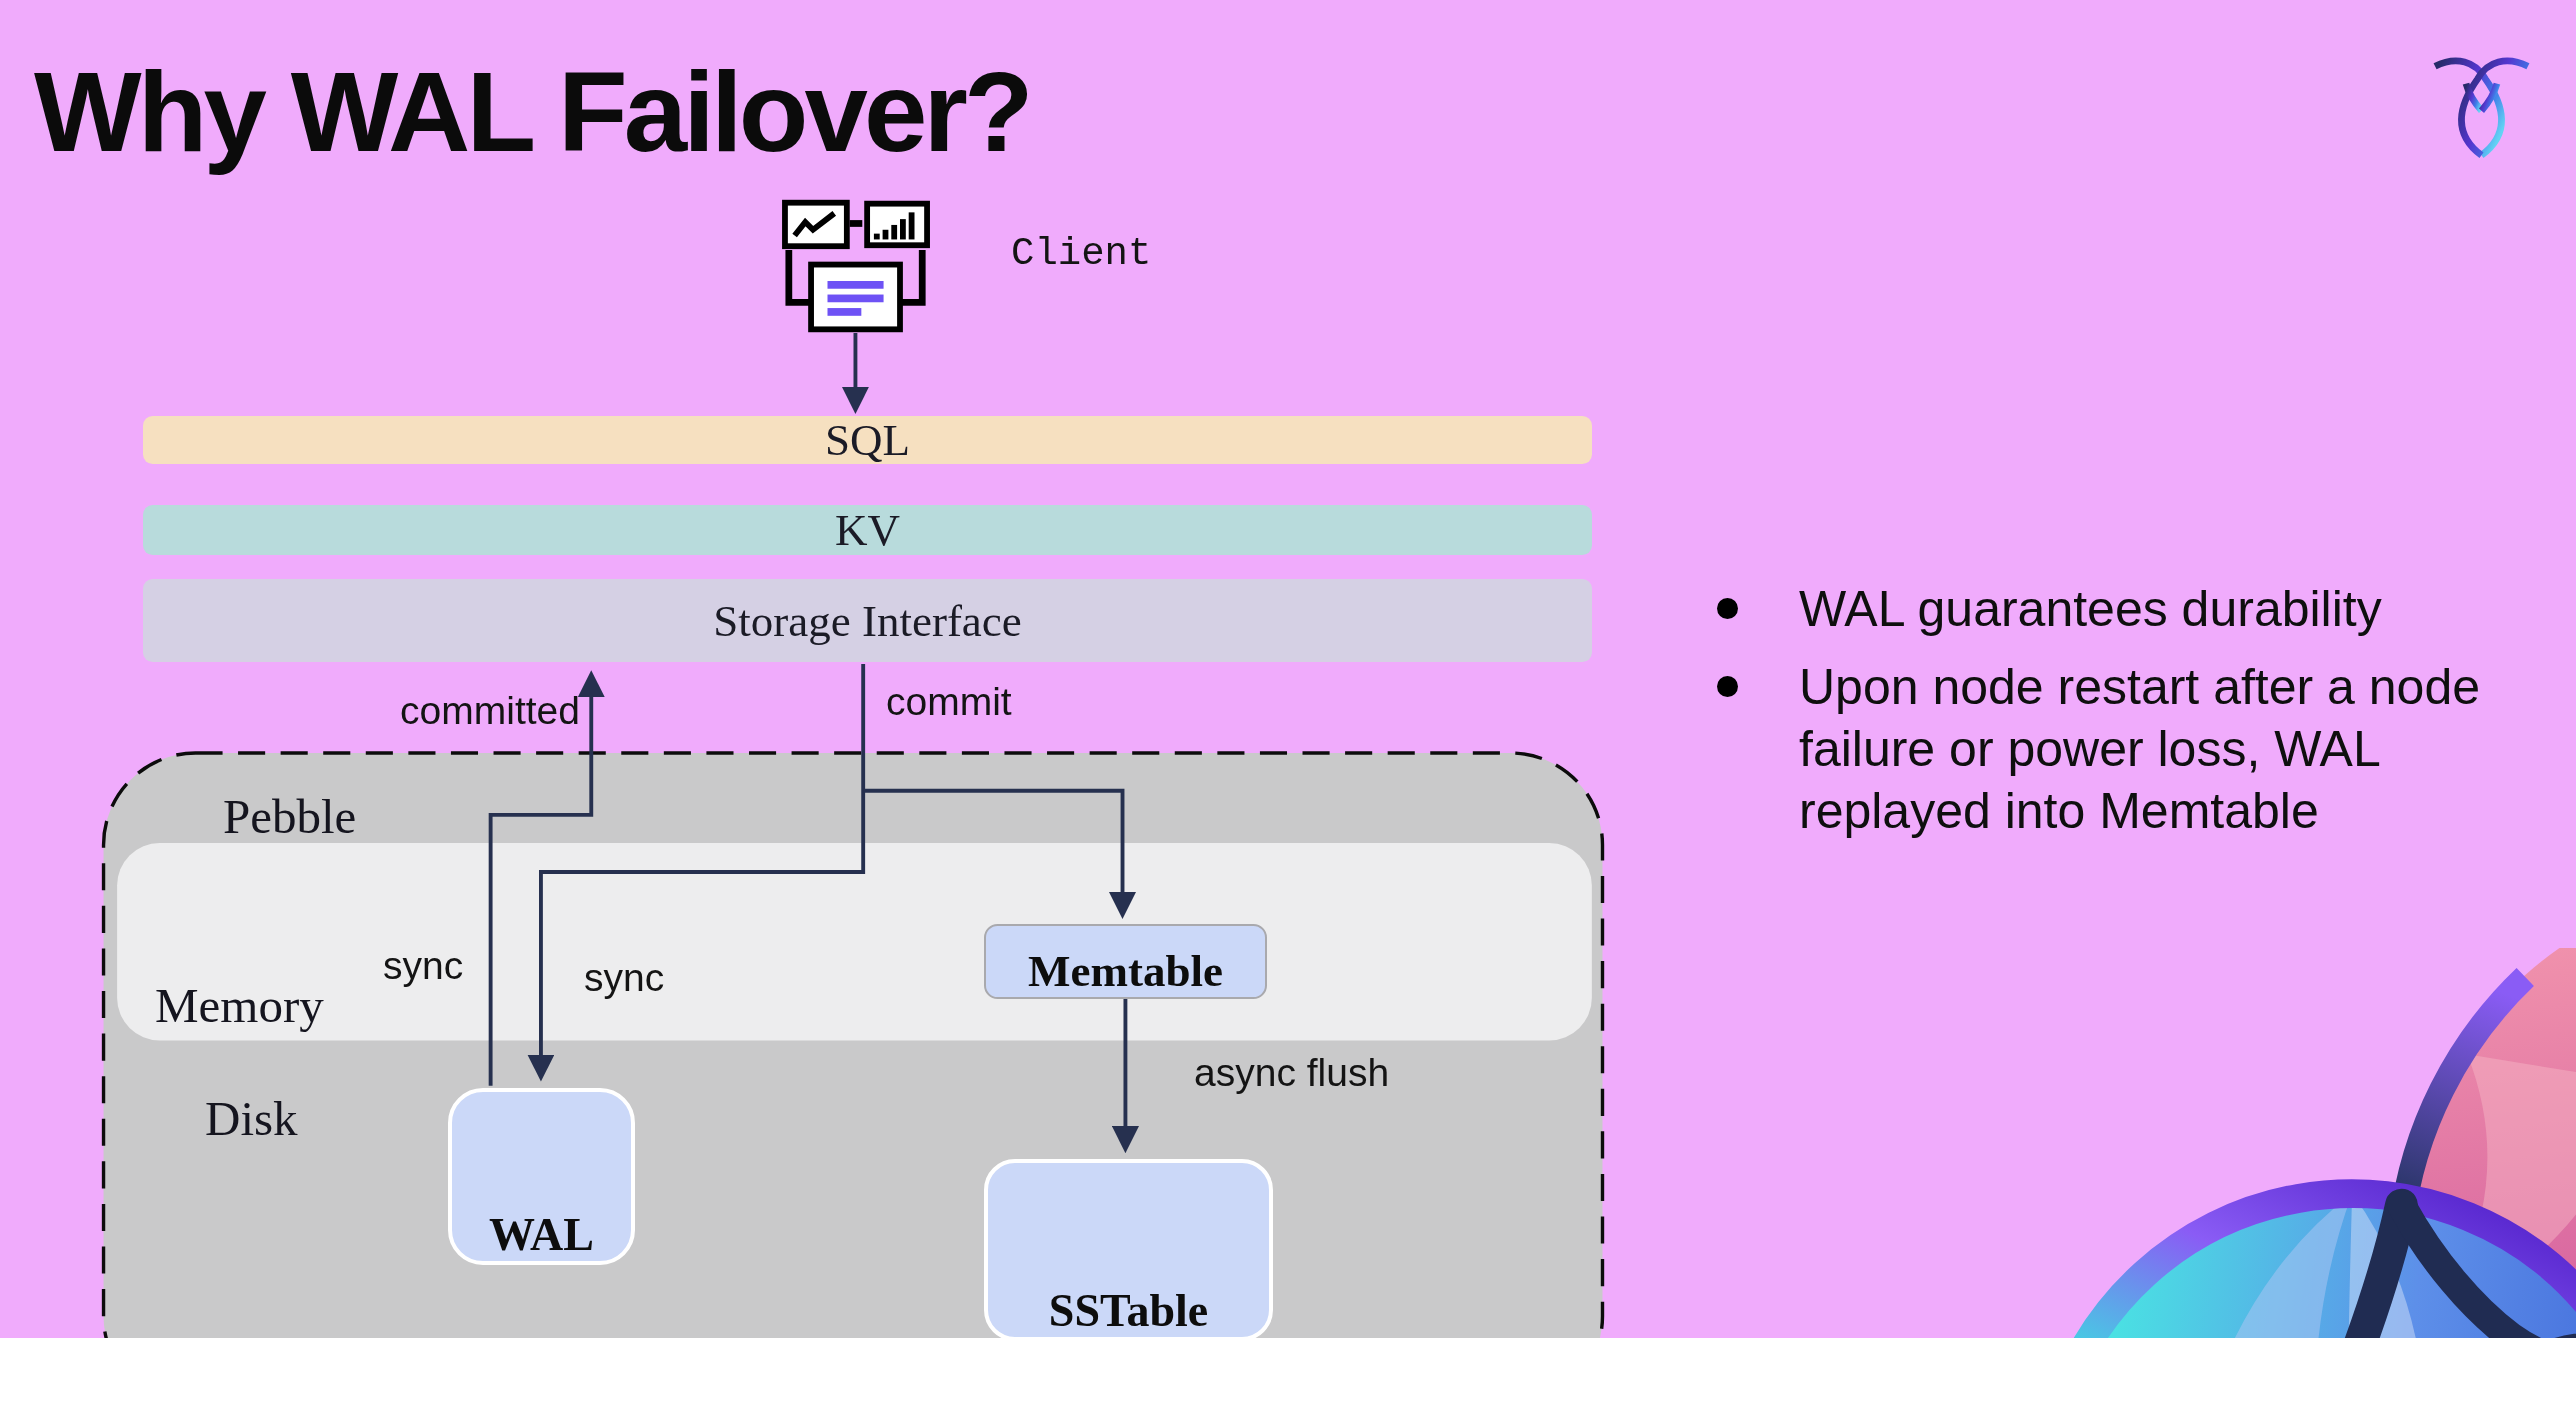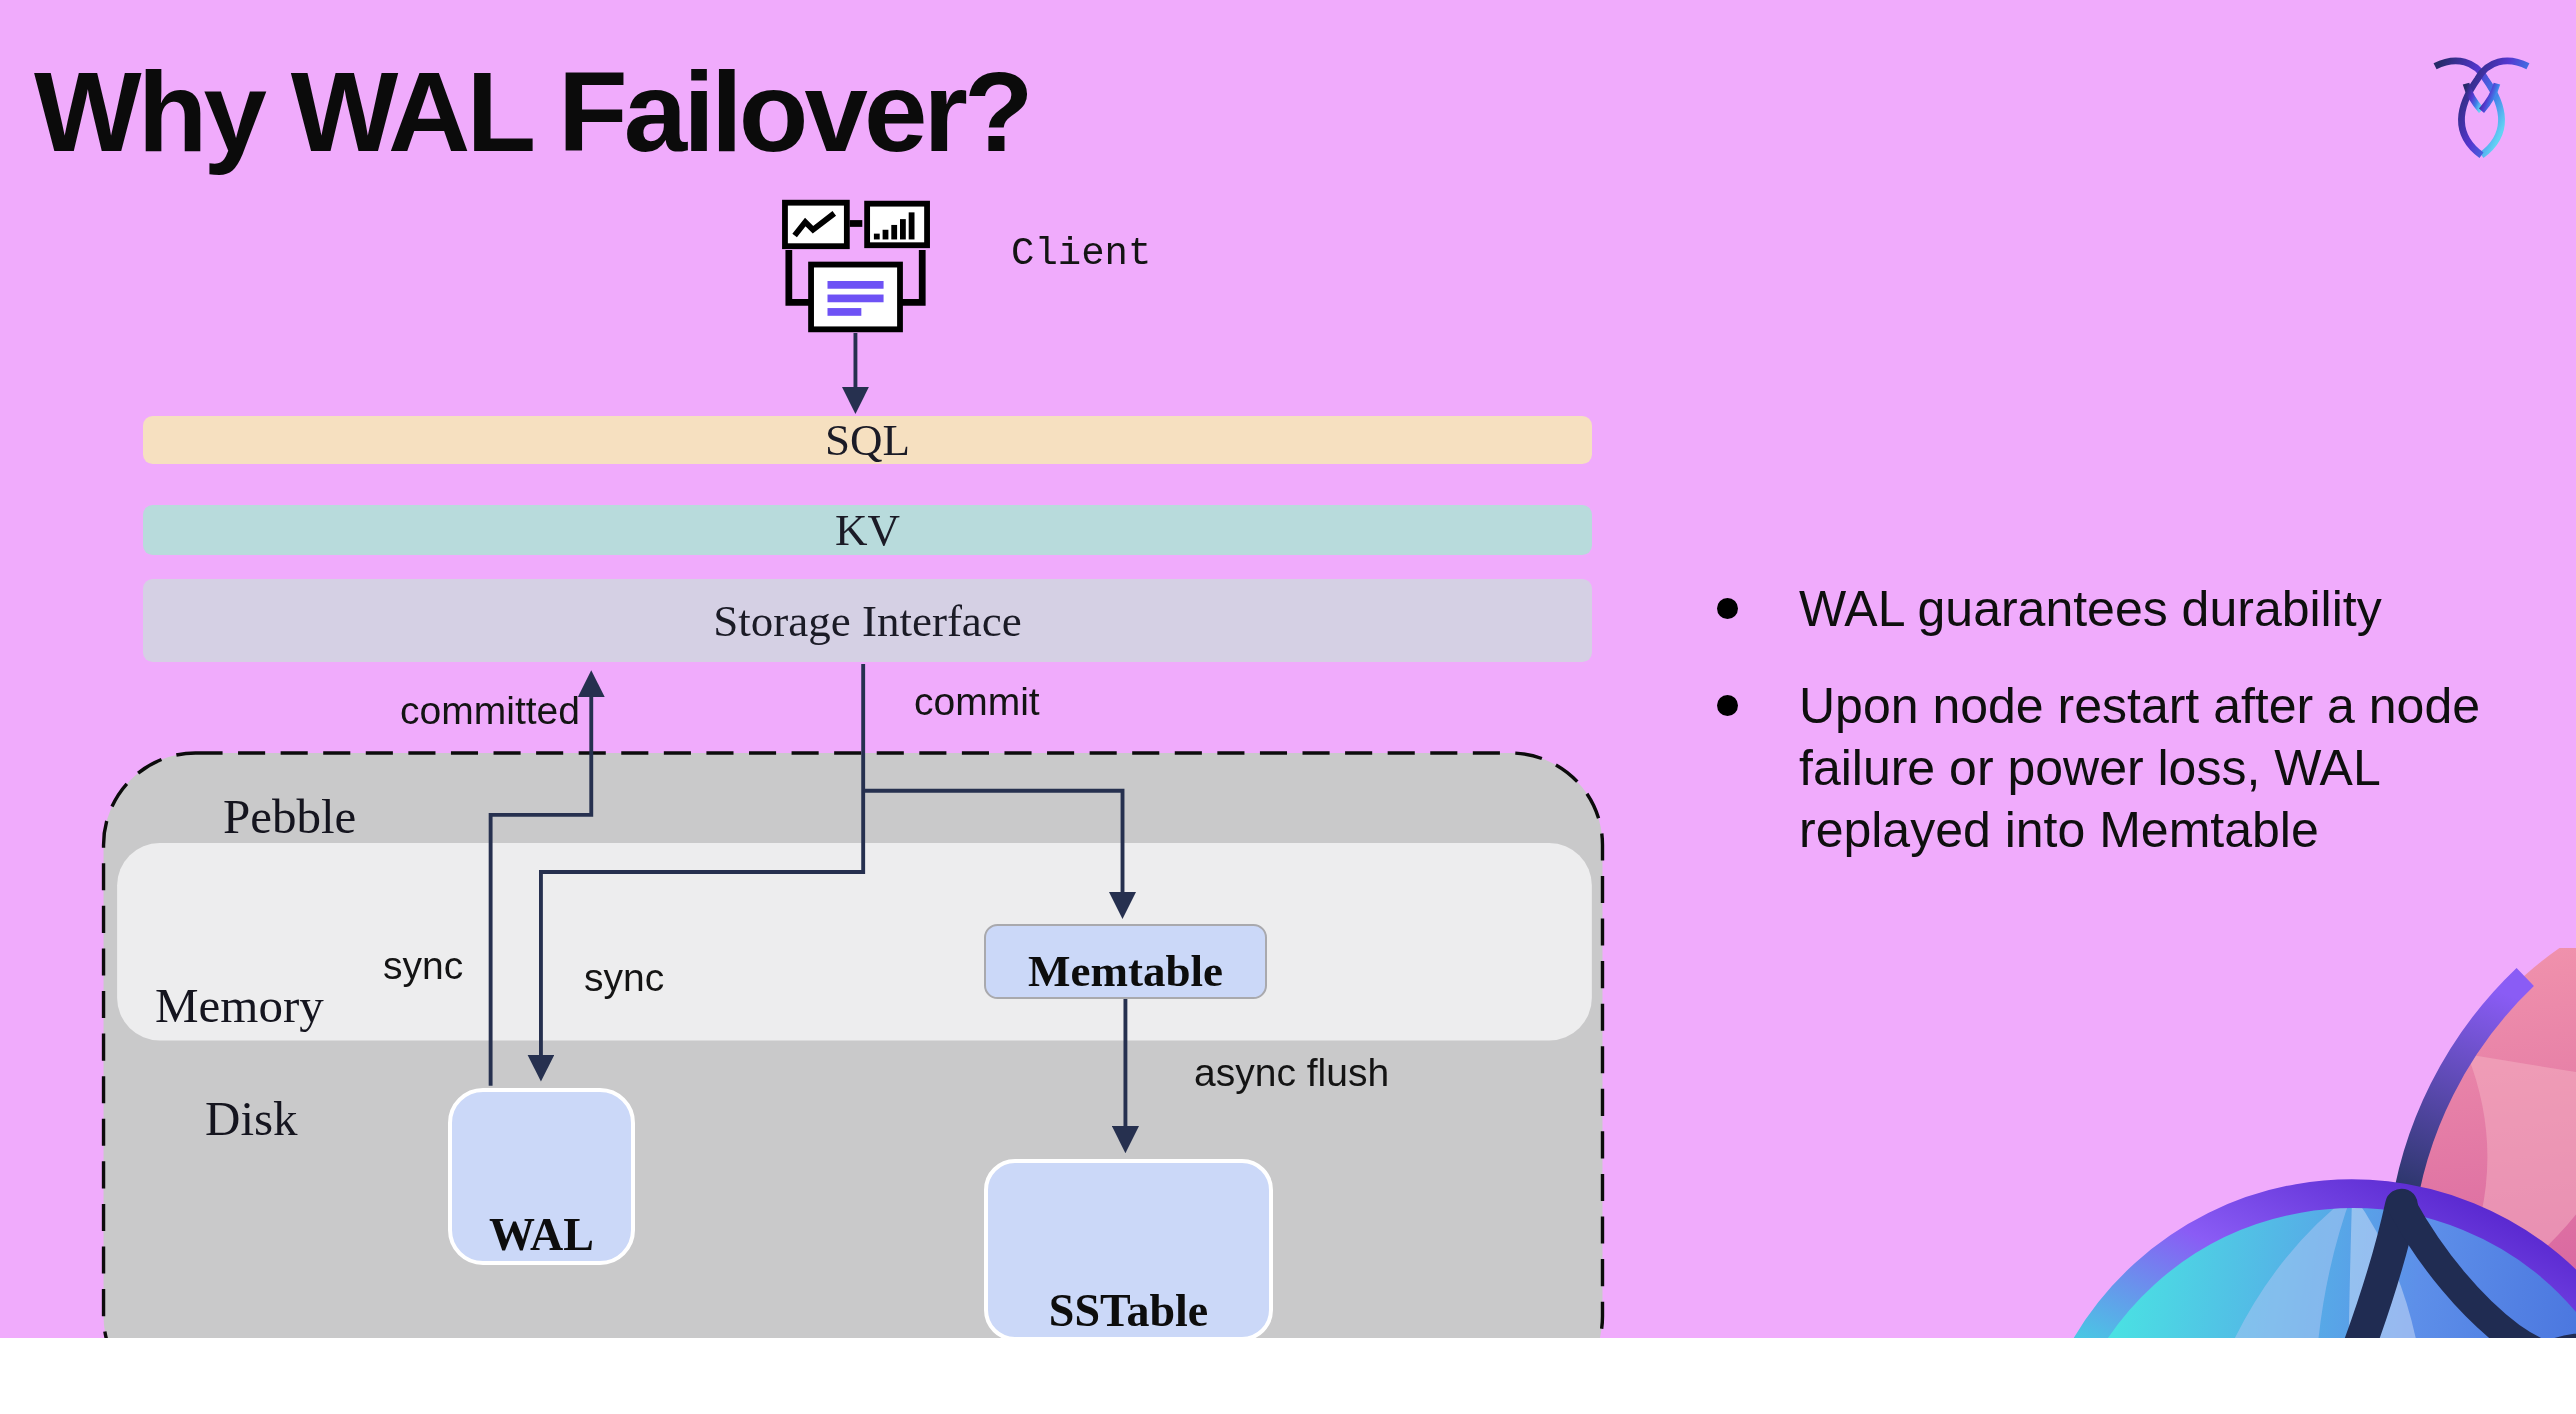--- a/index.html
+++ b/index.html
@@ -66,21 +66,21 @@
   .bullets{
     left:1692px;top:538px;width:852px;
     list-style:none;margin:0;padding:0;
   }
   .bullets li{
     position:relative;
     padding-left:107px;
     width:716px;
     font-size:50px;line-height:62px;color:#0f0f0f;margin-top:40px;
   }
-  .bullets li + li{margin-top:35px;}
+  .bullets li + li{margin-top:16px;}
   .bullets li::before{
     content:"";
     position:absolute;left:25px;top:20.3px;
     width:21px;height:21px;border-radius:50%;
     background:#000;
   }
 
   svg{display:block;}
 </style>
 </head>
@@ -152,21 +152,21 @@
     <g fill="none" stroke="#26304f" stroke-width="4">
       <path d="M 884,344 V 422" marker-end="url(#ah)"></path>
       <path d="M 507,1122 V 842 H 611 V 698" marker-end="url(#ah)"></path>
       <path d="M 892,686 V 901 H 559 V 1112" marker-end="url(#ah)"></path>
       <path d="M 892,817 H 1160 V 944" marker-end="url(#ah)"></path>
       <path d="M 1163,1030 V 1186" marker-end="url(#ah)"></path>
     </g>
   </svg>
 
   <div class="abs hlabel" style="left:348px;top:689px;width:232px;text-align:right;">committed</div>
-  <div class="abs hlabel" style="left:914px;top:680px;">commit</div>
+  <div class="abs hlabel" style="left:886px;top:680px;">commit</div>
   <div class="abs hlabel" style="left:383px;top:944px;">sync</div>
   <div class="abs hlabel" style="left:584px;top:956px;">sync</div>
   <div class="abs hlabel" style="left:1194px;top:1051px;">async flush</div>
 
   <div class="abs slabel" style="left:223px;top:788px;">Pebble</div>
   <div class="abs slabel" style="left:155px;top:977px;">Memory</div>
   <div class="abs slabel" style="left:205px;top:1090px;">Disk</div>
 
   <div class="abs node node-wal">
     <span>WAL</span>

